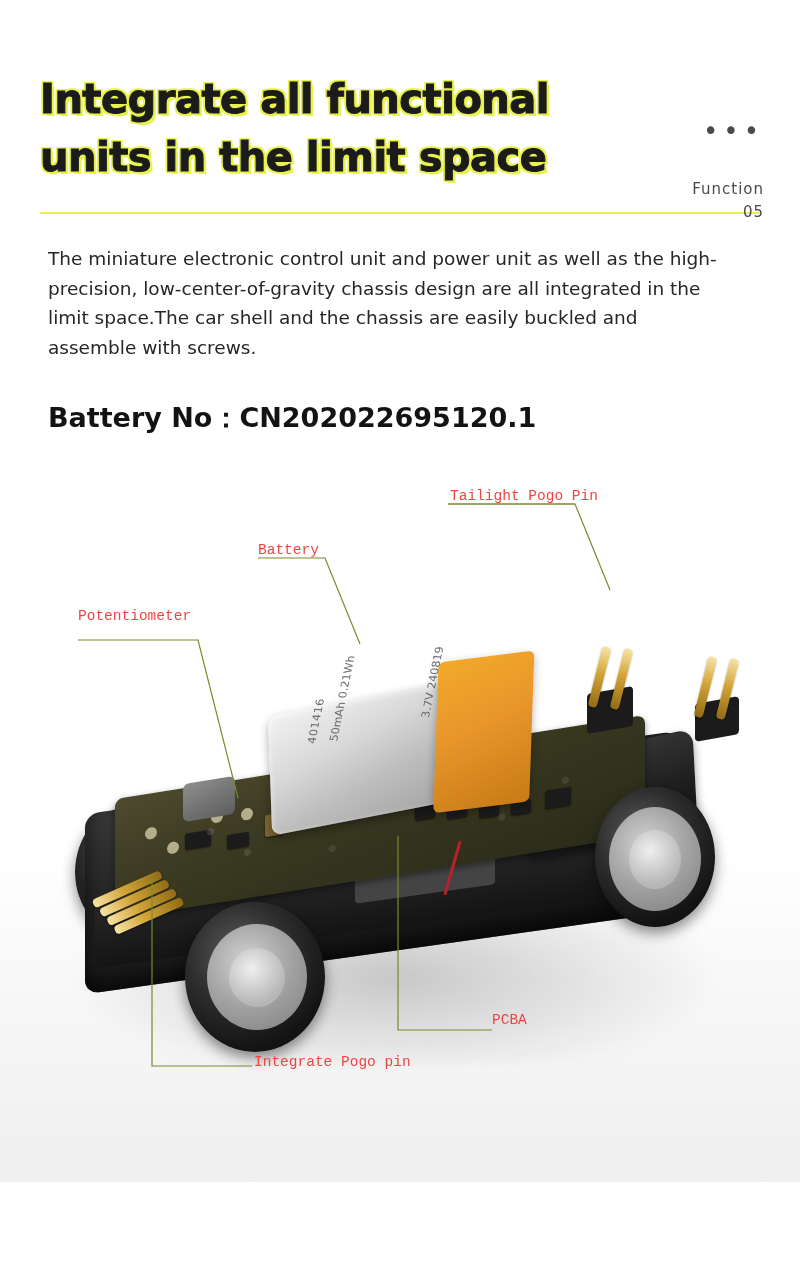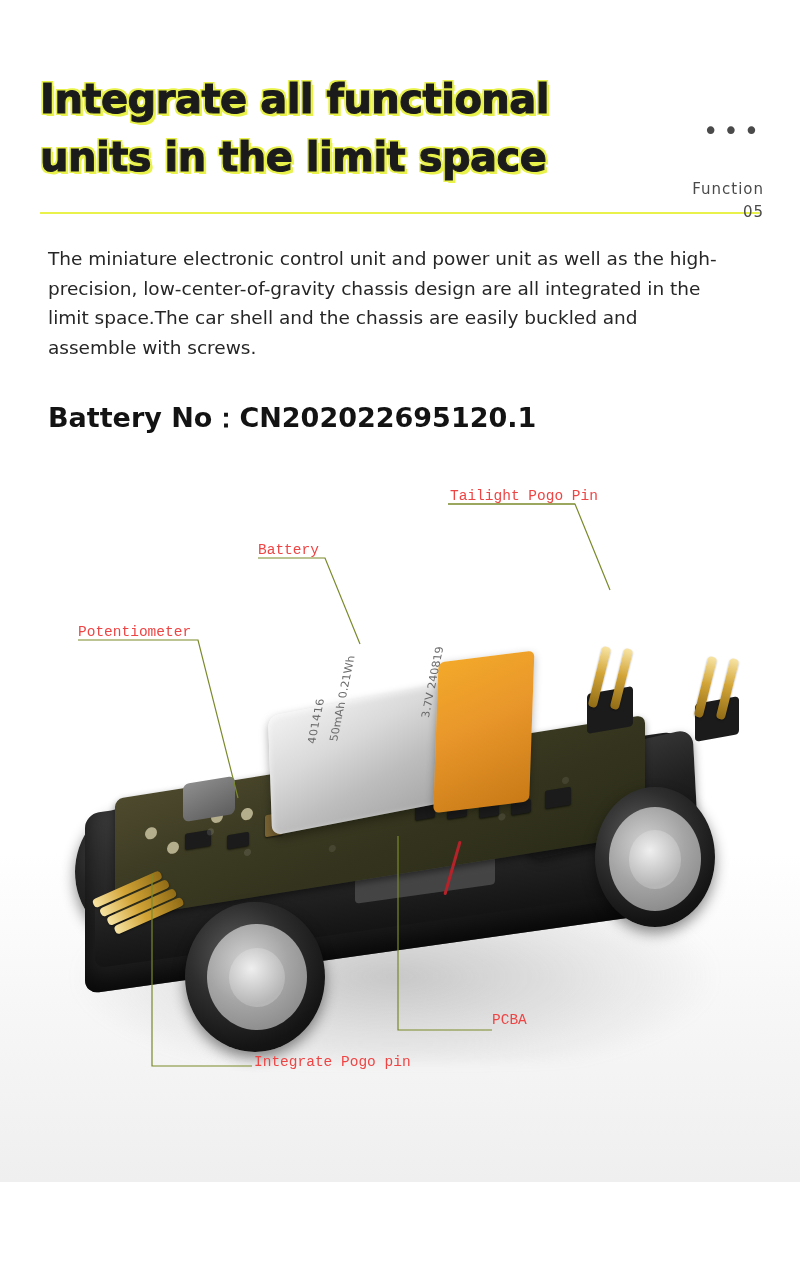--- a/index.html
+++ b/index.html
@@ -476,17 +476,17 @@
 
       <path d="M398,354 L398,548 L492,548"></path>
 
       <path d="M152,392 L152,584 L252,584"></path>
     </g>
   </svg>
 
   <div class="callouts">
     <div class="callout-label" style="left:450px; top:6px;">Tailight Pogo Pin</div>
     <div class="callout-label" style="left:258px; top:60px;">Battery</div>
-    <div class="callout-label" style="left:78px; top:142px;">Potentiometer</div>
+    <div class="callout-label" style="left:78px; top:126px;">Potentiometer</div>
     <div class="callout-label" style="left:492px; top:530px;">PCBA</div>
     <div class="callout-label" style="left:254px; top:572px;">Integrate Pogo pin</div>
   </div>
 </div>
 
 </body></html>

